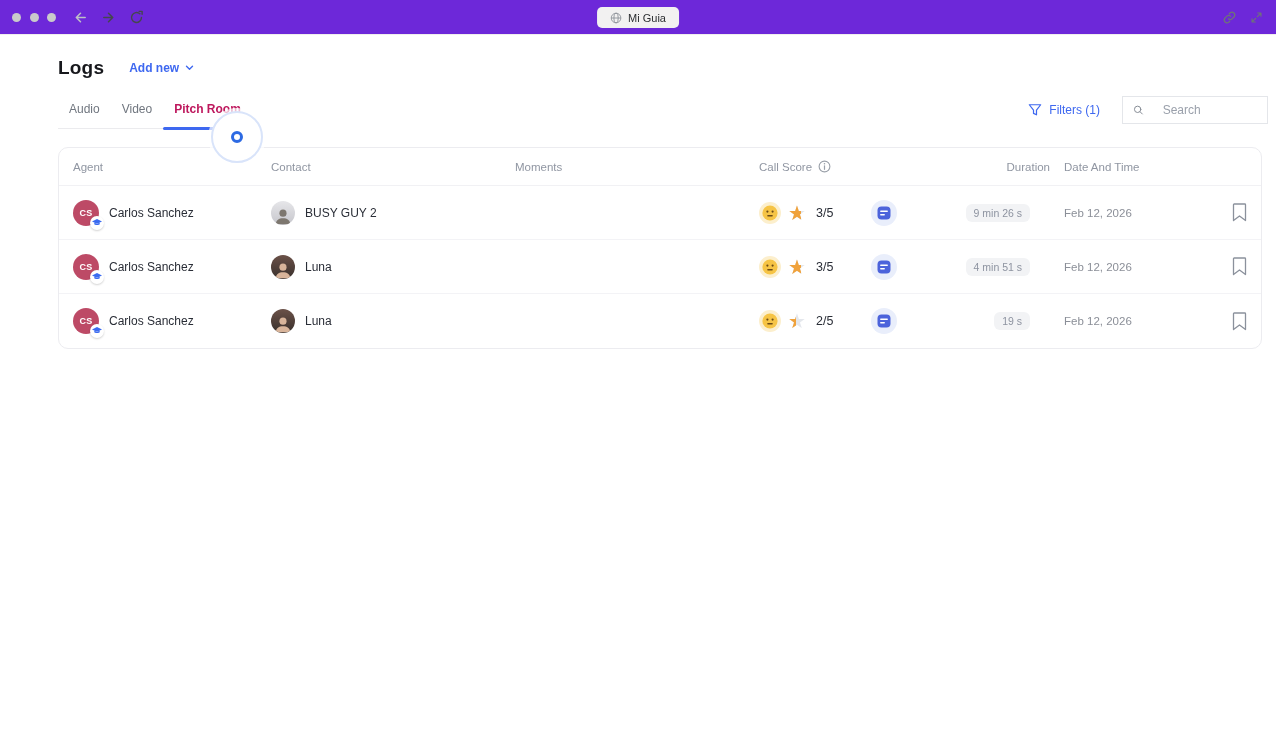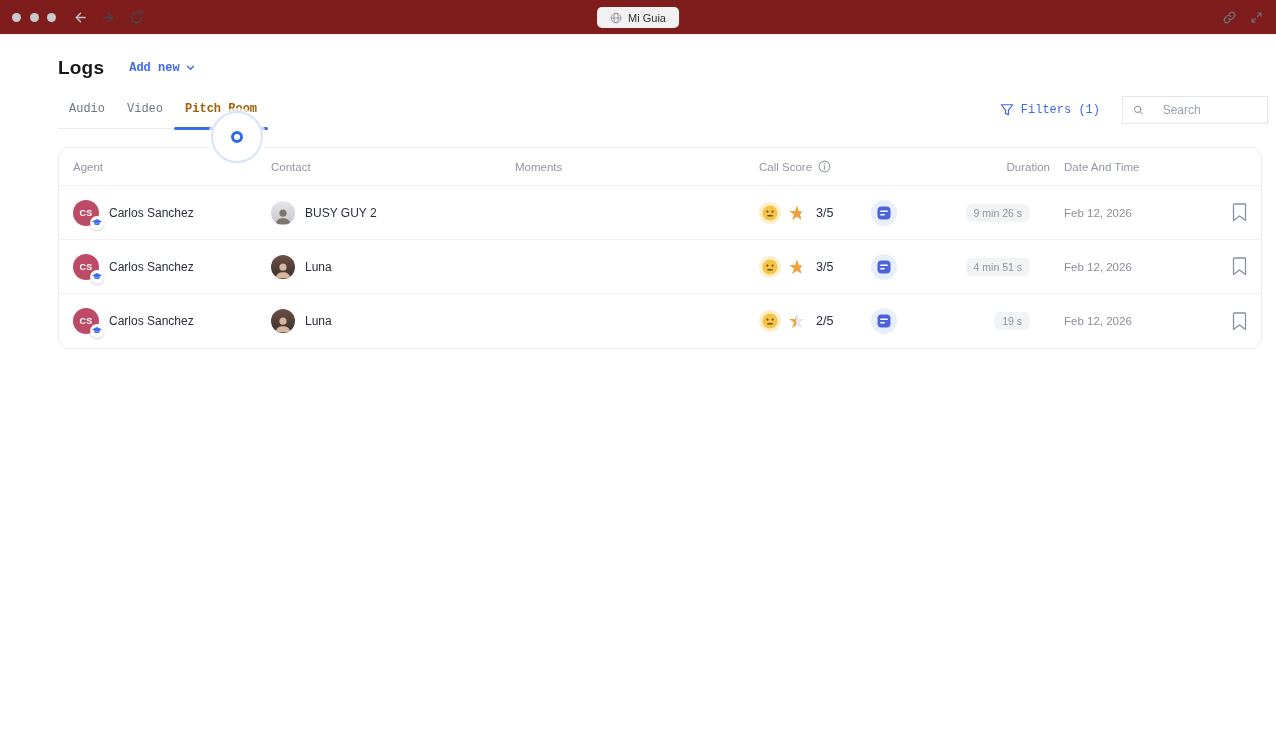--- a/index.html
+++ b/index.html
@@ -3,26 +3,26 @@
 <meta charset="utf-8">
 <style>
   * { box-sizing: border-box; margin: 0; padding: 0; }
   html, body { width: 1276px; height: 756px; overflow: hidden; }
   body {
     font-family: "Liberation Sans", sans-serif;
     background: #ffffff;
     color: #2a2e37;
     position: relative;
   }
-  button { background: none; border: none; padding: 0; cursor: pointer; font-family: Liberation Mono, monospace; }
+  button { background: none; border: none; padding: 0; cursor: pointer; font-family: Liberation Sans, sans-serif; }
 
   
   .chrome {
     height: 35px;
-    background: #7f1d1d;
+    background: #6d28d9;
     border-bottom: 1px solid #f0eeee;
     display: flex;
     align-items: center;
     position: relative;
   }
   .dots { display: flex; gap: 8.5px; margin-left: 12px; }
   .dot { width: 9px; height: 9px; border-radius: 50%; background: #c9cacb; }
   .nav-icons { display: flex; align-items: center; gap: 13px; margin-left: 17px; }
   .nav-btn { display: flex; align-items: center; }
   .address-pill {
@@ -50,21 +50,21 @@
   .controls-row {
     margin-top: 17px;
     display: flex; justify-content: space-between; align-items: flex-end;
     padding-right: 8px;
   }
   .tabs { display: flex; margin-left: 14px; border-bottom: 1px solid #ebebee; }
   .tab {
     padding: 6px 11px 12px; font-size: 12px; color: #70767f;
     position: relative; background: none; border: none; cursor: pointer;
   }
-  .tab.active { color: #a16207; font-weight: 600; }
+  .tab.active { color: #be185d; font-weight: 600; }
   .tab.active::after {
     content: ""; position: absolute; left: 0; right: 0; bottom: -2px;
     height: 3px; background: #3e68f0; border-radius: 2px;
   }
   .right-toolbar { display: flex; align-items: center; gap: 22px; padding-bottom: 5px; }
   .filters-btn { display: flex; align-items: center; gap: 7px; color: #3e68f0; font-size: 12px; font-weight: 500; }
   .search-box {
     width: 146px; height: 28px;
     border: 1px solid #e4e6ea; border-radius: 0;
     display: flex; align-items: center; gap: 19px; padding: 0 10px; background: #fff;

